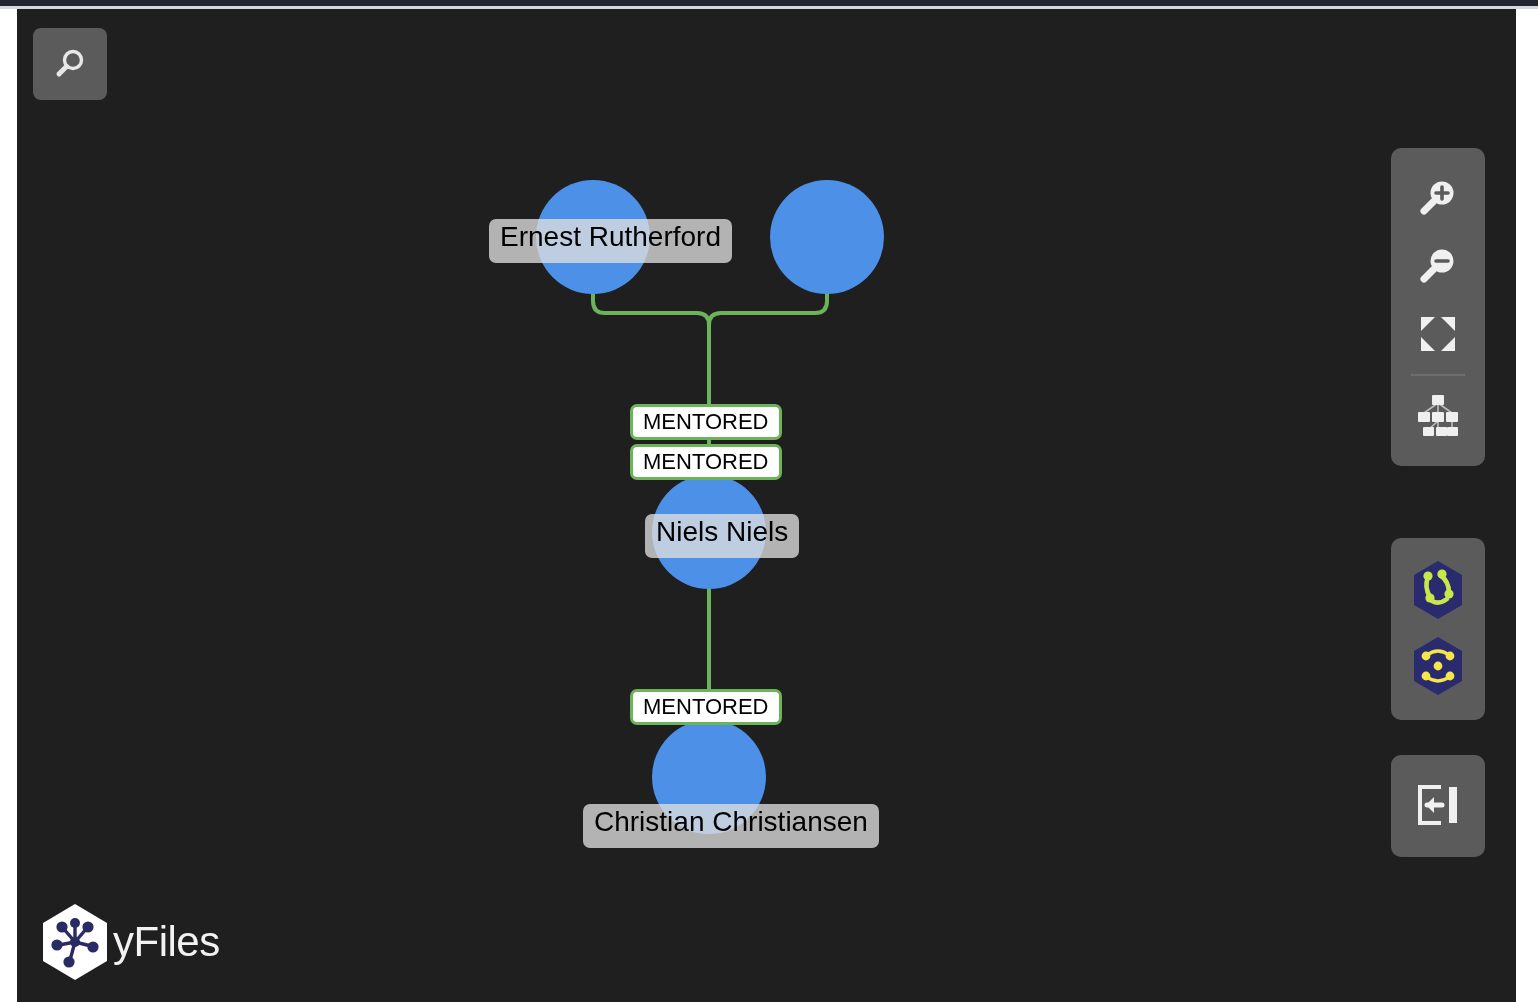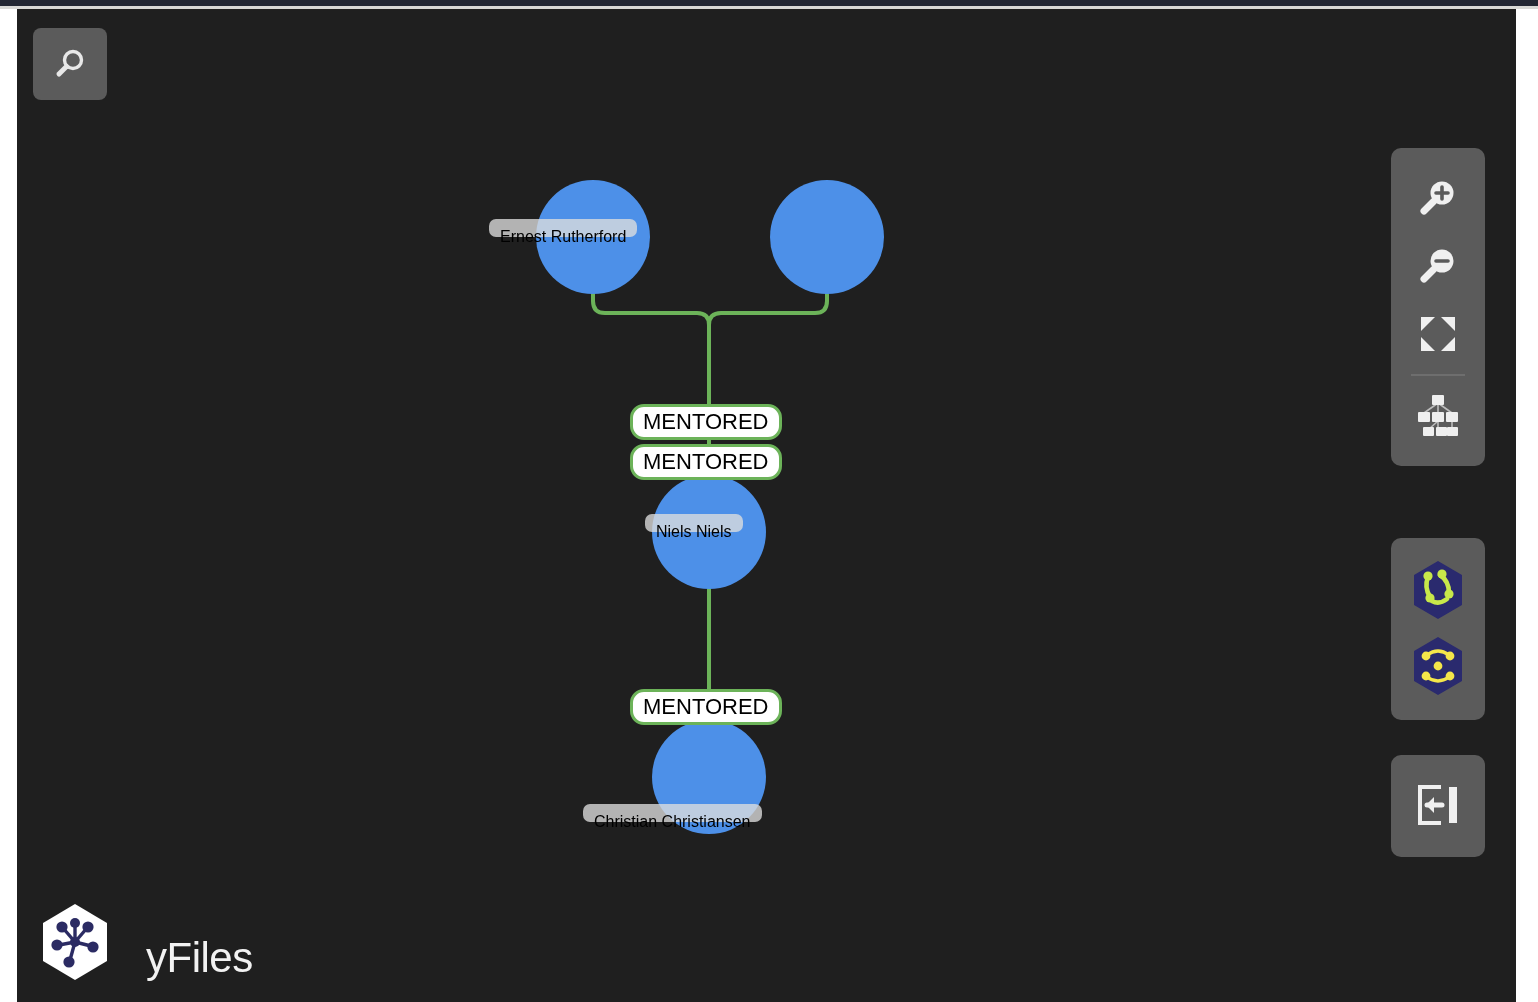--- a/index.html
+++ b/index.html
@@ -62,33 +62,33 @@
     position: absolute;
     left: 0; top: 0;
     width: 1499px;
     height: 993px;
   }
   .node-label {
     position: absolute;
     background: rgba(222,222,222,0.78);
     border-radius: 7px;
     color: #000000;
-    font-size: 16px;
+    font-size: 28px;
     line-height: 35px;
-    height: 18px;
+    height: 44px;
     padding: 0 11px;
     white-space: nowrap;
     text-align: center;
     font-family: "Liberation Sans", sans-serif;
   }
   .edge-label {
     position: absolute;
     background: #ffffff;
     border: 3px solid #6cb359;
-    border-radius: 14px;
+    border-radius: 7px;
     color: #000000;
     font-size: 22px;
     line-height: 30px;
     height: 30px;
     padding: 0 10px;
     white-space: nowrap;
     text-align: center;
     font-family: "Liberation Sans", sans-serif;
   }
 
@@ -142,22 +142,22 @@
     justify-content: center;
     cursor: pointer;
   }
 
   
   #yfiles-logo {
     position: absolute;
     left: 20px;
     top: 893px;
     display: flex;
-    align-items: flex-end;
-    gap: 33px;
+    align-items: center;
+    gap: 0;
   }
   #yfiles-text {
     color: #f2f2f2;
     font-size: 42px;
     font-family: "Liberation Sans", sans-serif;
     letter-spacing: -0.5px;
   }
 </style>
 </head>
 <body>

